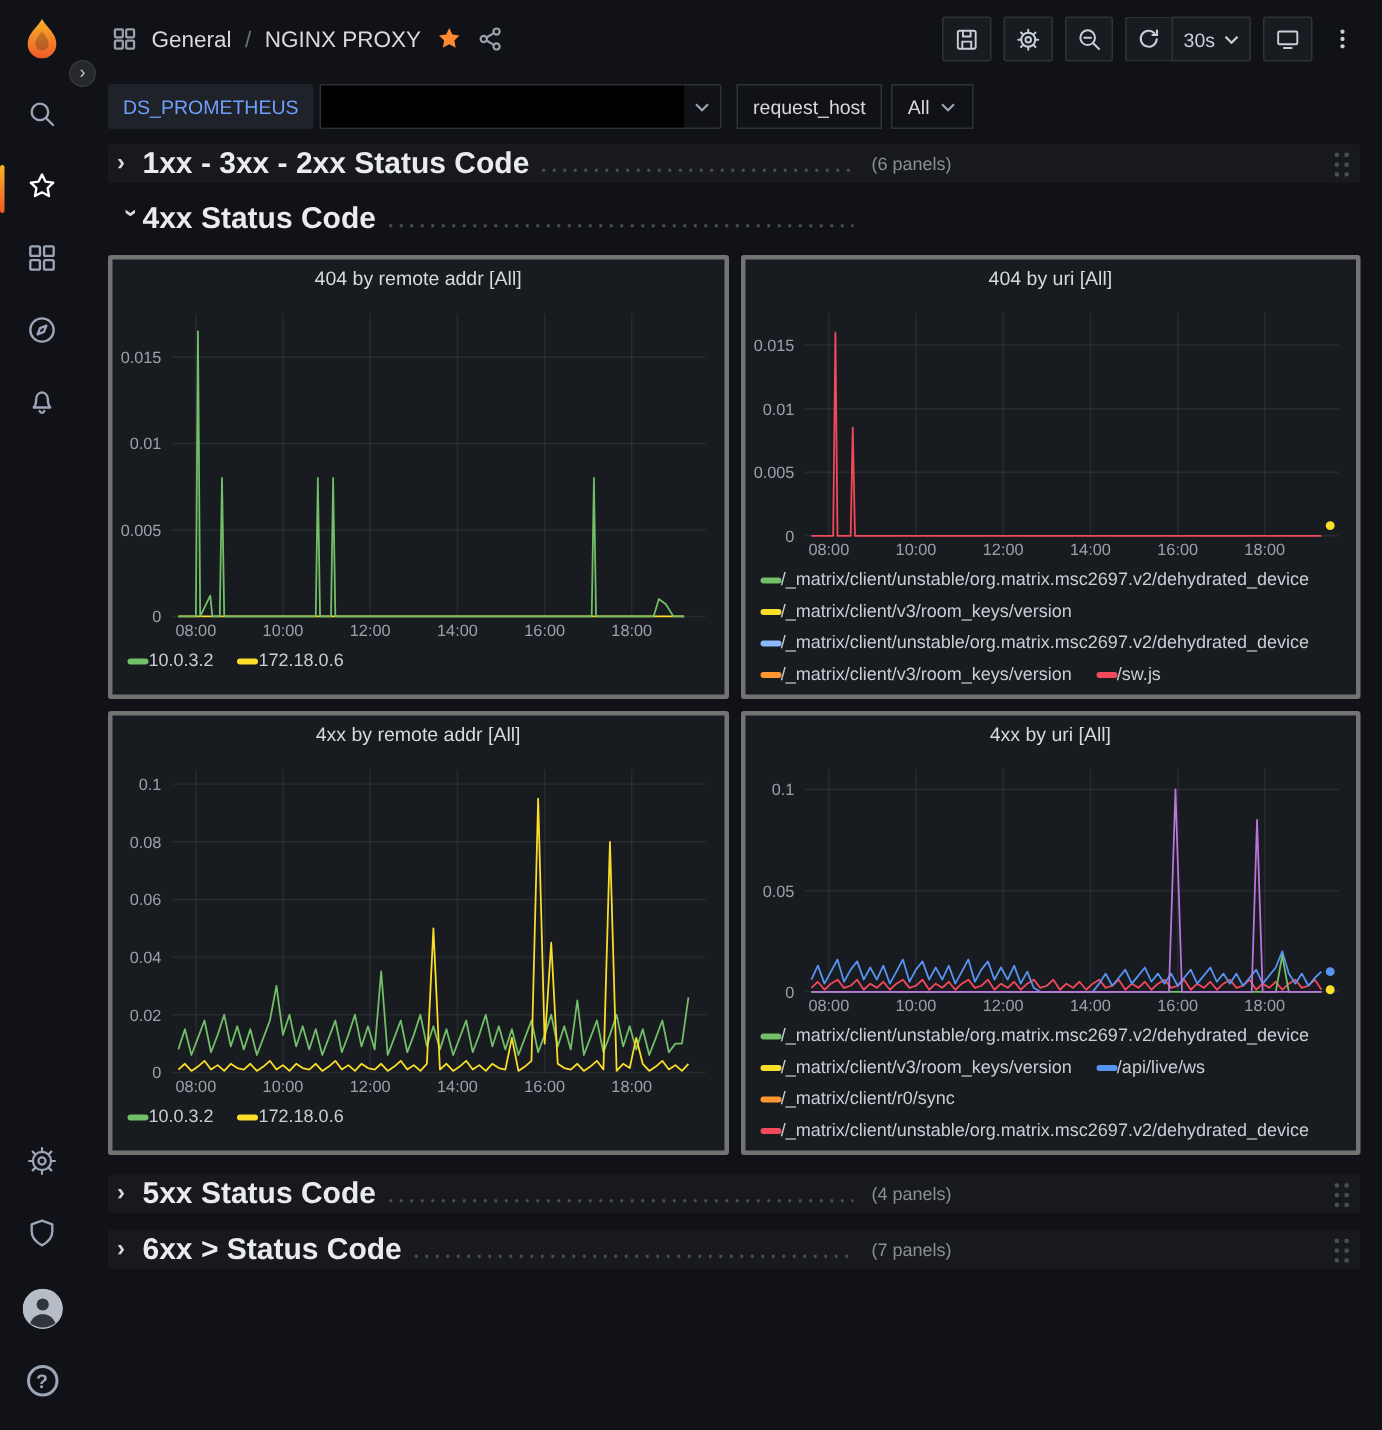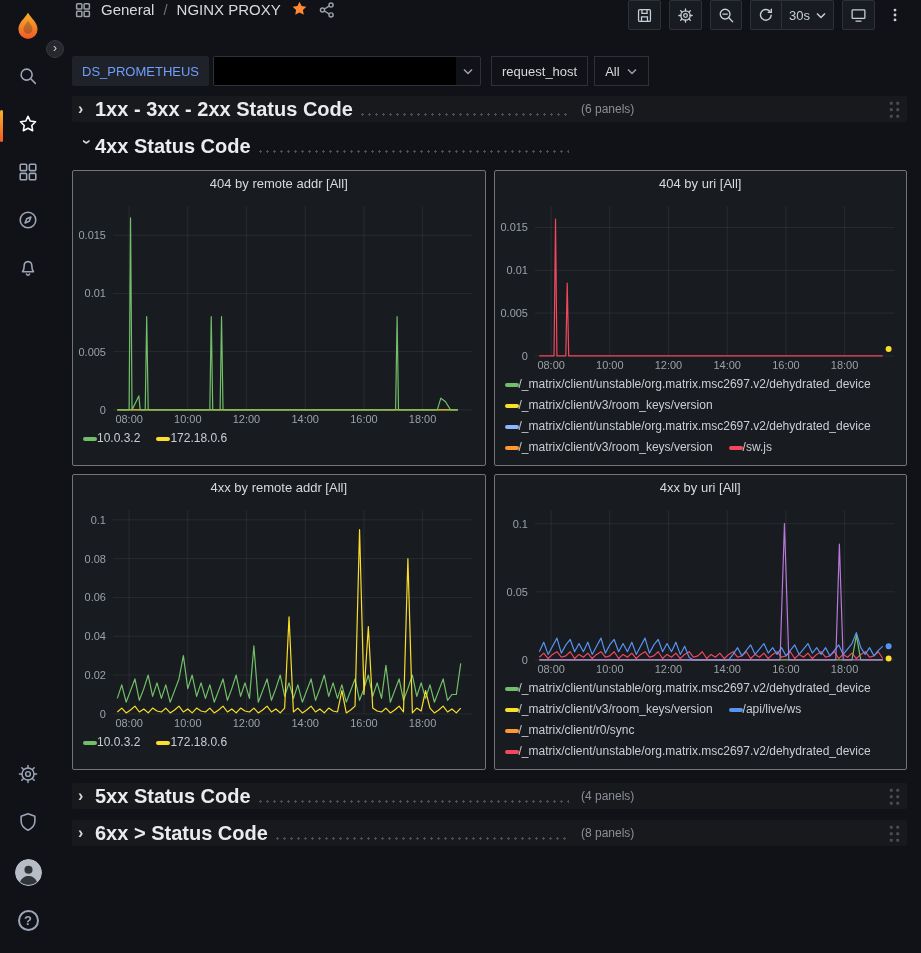--- a/index.html
+++ b/index.html
@@ -13,21 +13,21 @@
   .nav-top{display:flex;flex-direction:column;margin-top:17px}
   .nav-bottom{margin-top:auto;display:flex;flex-direction:column;align-items:center}
   .nav-item{width:56px;height:34px;margin-bottom:14px;display:flex;align-items:center;justify-content:center;color:#9da5b8;position:relative;cursor:pointer}
   .nav-item.active{color:#ffffff}
   .nav-item.active::before{content:"";position:absolute;left:0;top:1px;bottom:1px;width:3px;border-radius:2px;background:linear-gradient(#f8b229,#f05a28)}
   .avatar{width:27px;height:27px;border-radius:50%;overflow:hidden;flex:none}
   .help-circle{width:21px;height:21px;border:2px solid #9da5b8;border-radius:50%;font-size:13px;font-weight:700;color:#9da5b8;display:flex;align-items:center;justify-content:center}
 
   
   .page{margin-left:56px;height:100%}
-  .header{display:flex;align-items:flex-start;height:52px;padding:0 14px 0 18px}
+  .header{display:flex;align-items:center;height:52px;padding:0 14px 0 18px}
   .crumbs{display:flex;align-items:center;gap:9px;font-size:15px}
   .crumbs .micon{color:#9aa1a9;display:flex}
   .crumb{color:#d8d9da;font-weight:500;cursor:pointer}
   .sep{color:#6c7177}
   .actions{margin-left:auto;display:flex;align-items:center;gap:8px}
   .tbtn{display:flex;align-items:center;gap:6px;height:30px;padding:0 7px;background:#181b20;border:1px solid #2e3238;border-radius:2px;color:#c7d0d9;font-size:13px;cursor:pointer;white-space:nowrap}
   .tz{background:#2a2e34;color:#9aa1a9;font-size:11px;padding:1px 4px;border-radius:2px}
   .split{display:flex}
   .split .tbtn:first-child{border-right:0;border-radius:2px 0 0 2px}
   .split .tbtn:last-child{border-radius:0 2px 2px 0}
@@ -50,21 +50,21 @@
   .chev{color:#d8d9da;font-size:16px;font-weight:700;width:17px;display:inline-block}
   .chev.down{transform:rotate(90deg);transform-origin:45% 55%}
   .titlewrap{display:flex;align-items:baseline;width:474px}
   .rtitle{font-size:20px;font-weight:700;color:#e9ebee;white-space:nowrap;margin-right:6px}
   .dots{flex:1;height:3px;margin-bottom:3px;background-image:radial-gradient(circle,#4a4e55 1.1px,transparent 1.3px);background-size:7px 3px;background-repeat:repeat-x;background-position:left bottom}
   .count{font-size:12px;color:#8a8f96;margin-left:12px;white-space:nowrap}
   .drag{width:13px;height:19px;margin-left:auto;background-image:radial-gradient(circle,#4a4e57 1.5px,transparent 1.7px);background-size:6.5px 6.5px;cursor:grab}
 
   
   .pgrid{display:grid;grid-template-columns:1fr 1fr;gap:8px;margin:0 0 13px}
-  .panel{background:#181b1f;border:1px solid #737373;border-radius:2px;height:296px;display:flex;flex-direction:column;overflow:hidden}
+  .panel{background:#181b1f;border:3px solid #737373;border-radius:2px;height:296px;display:flex;flex-direction:column;overflow:hidden}
   .ptitle{font-size:13px;font-weight:500;text-align:center;line-height:26px;height:26px;color:#d8d9da;cursor:pointer;white-space:nowrap;overflow:hidden}
   svg.plot{width:100%;display:block;flex:none}
   svg.plot.tall{height:230px}
   svg.plot.short{height:176px}
   svg.plot text{fill:#9aa1a9;font-size:11px;font-family:"Liberation Sans",sans-serif}
   .grid{stroke:rgba(204,204,220,0.09);stroke-width:1}
   .legend{flex:1 1 auto;min-height:0;overflow:hidden;display:flex;flex-wrap:wrap;align-content:flex-start;column-gap:16px;row-gap:4px;padding:3px 10px 0;font-size:12px;color:#c9ced5}
   .li{display:flex;align-items:center;white-space:nowrap;line-height:17px;cursor:pointer}
   .sw{width:14px;height:4px;border-radius:2px;flex:none}
 </style>
@@ -462,18 +462,18 @@
       <span class="count">(4 panels)</span>
       <span class="drag"></span>
     </div>
 
     <div class="row-head collapsed">
       <span class="chev">›</span>
       <span class="titlewrap">
         <span class="rtitle">6xx &gt; Status Code</span>
         <span class="dots"></span>
       </span>
-      <span class="count">(8 panels)</span>
+      <span class="count">(7 panels)</span>
       <span class="drag"></span>
     </div>
 
   </div>
 </main>
 
 </body></html>

